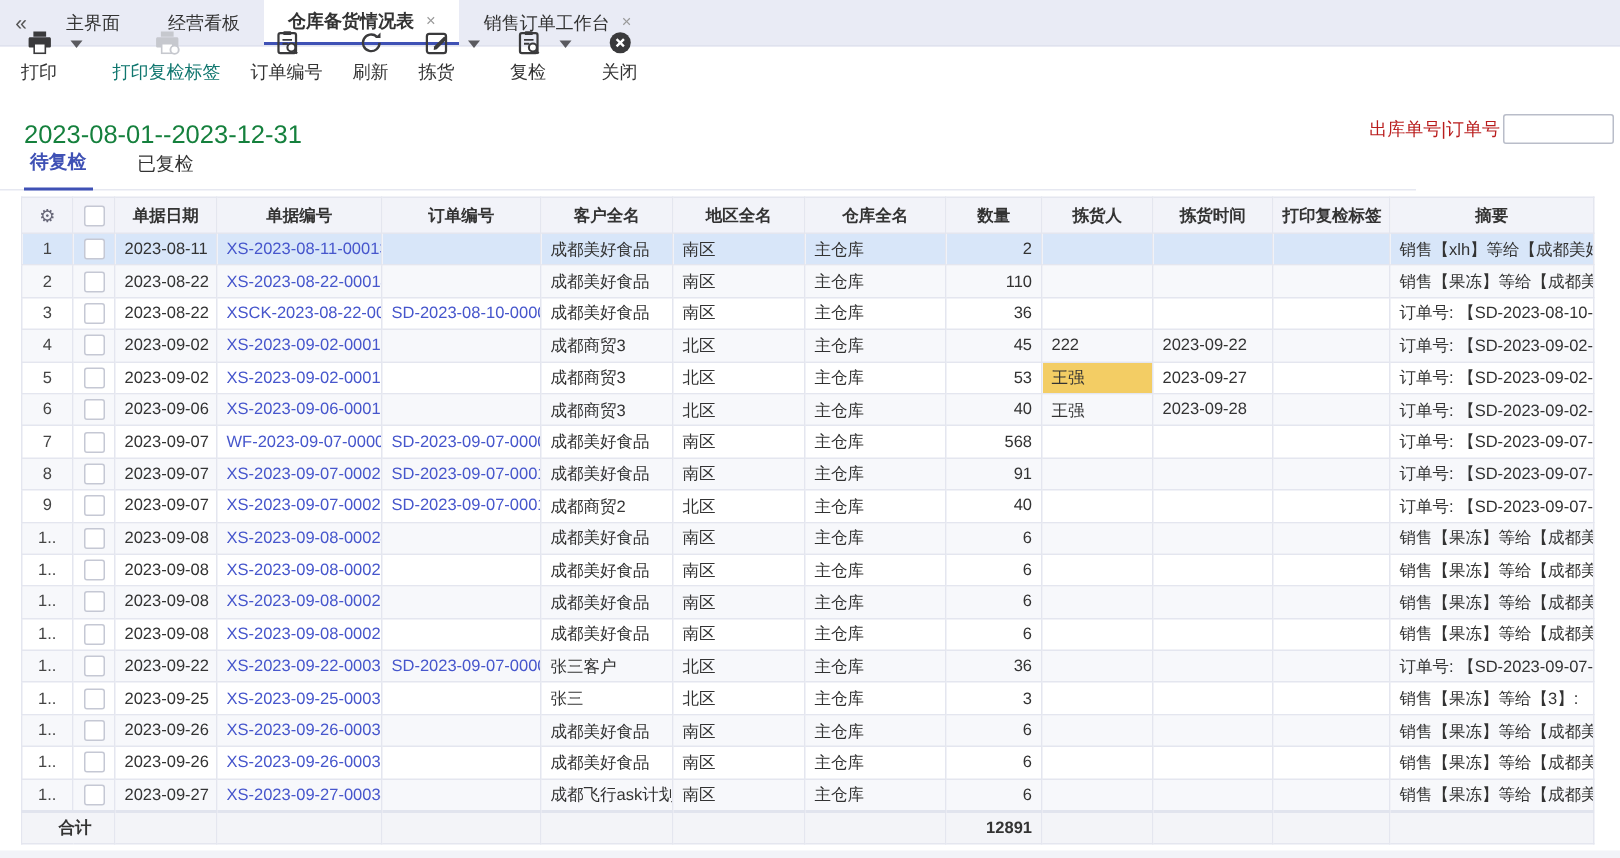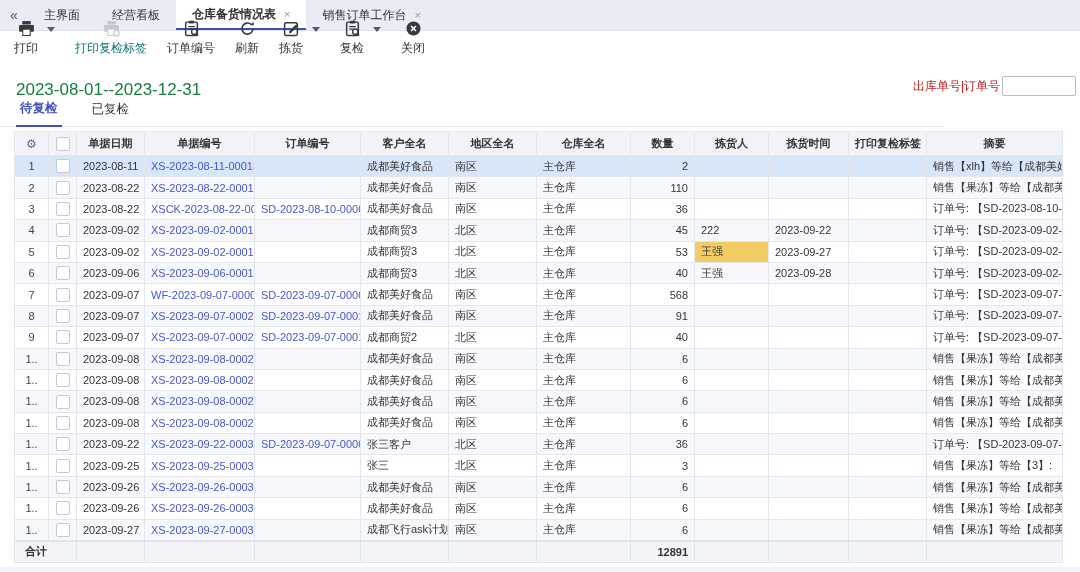--- a/index.html
+++ b/index.html
@@ -476,21 +476,21 @@
     <td>主仓库</td>
     <td class="c-qty">6</td>
     <td></td>
     <td></td>
     <td></td>
     <td>销售【果冻】等给【成都美好食品】:</td>
   </tr>
     </tbody>
   <tbody>
     <tr class="total">
-      <td colspan="2" style="text-align:left;padding-left:10px">合计</td>
+      <td colspan="2" style="text-align:left;padding-left:24px">合计</td>
       <td></td>
         <td></td>
         <td></td>
         <td></td>
         <td></td>
         <td></td>
       <td class="c-qty">12891</td>
       <td></td>
         <td></td>
         <td></td>

